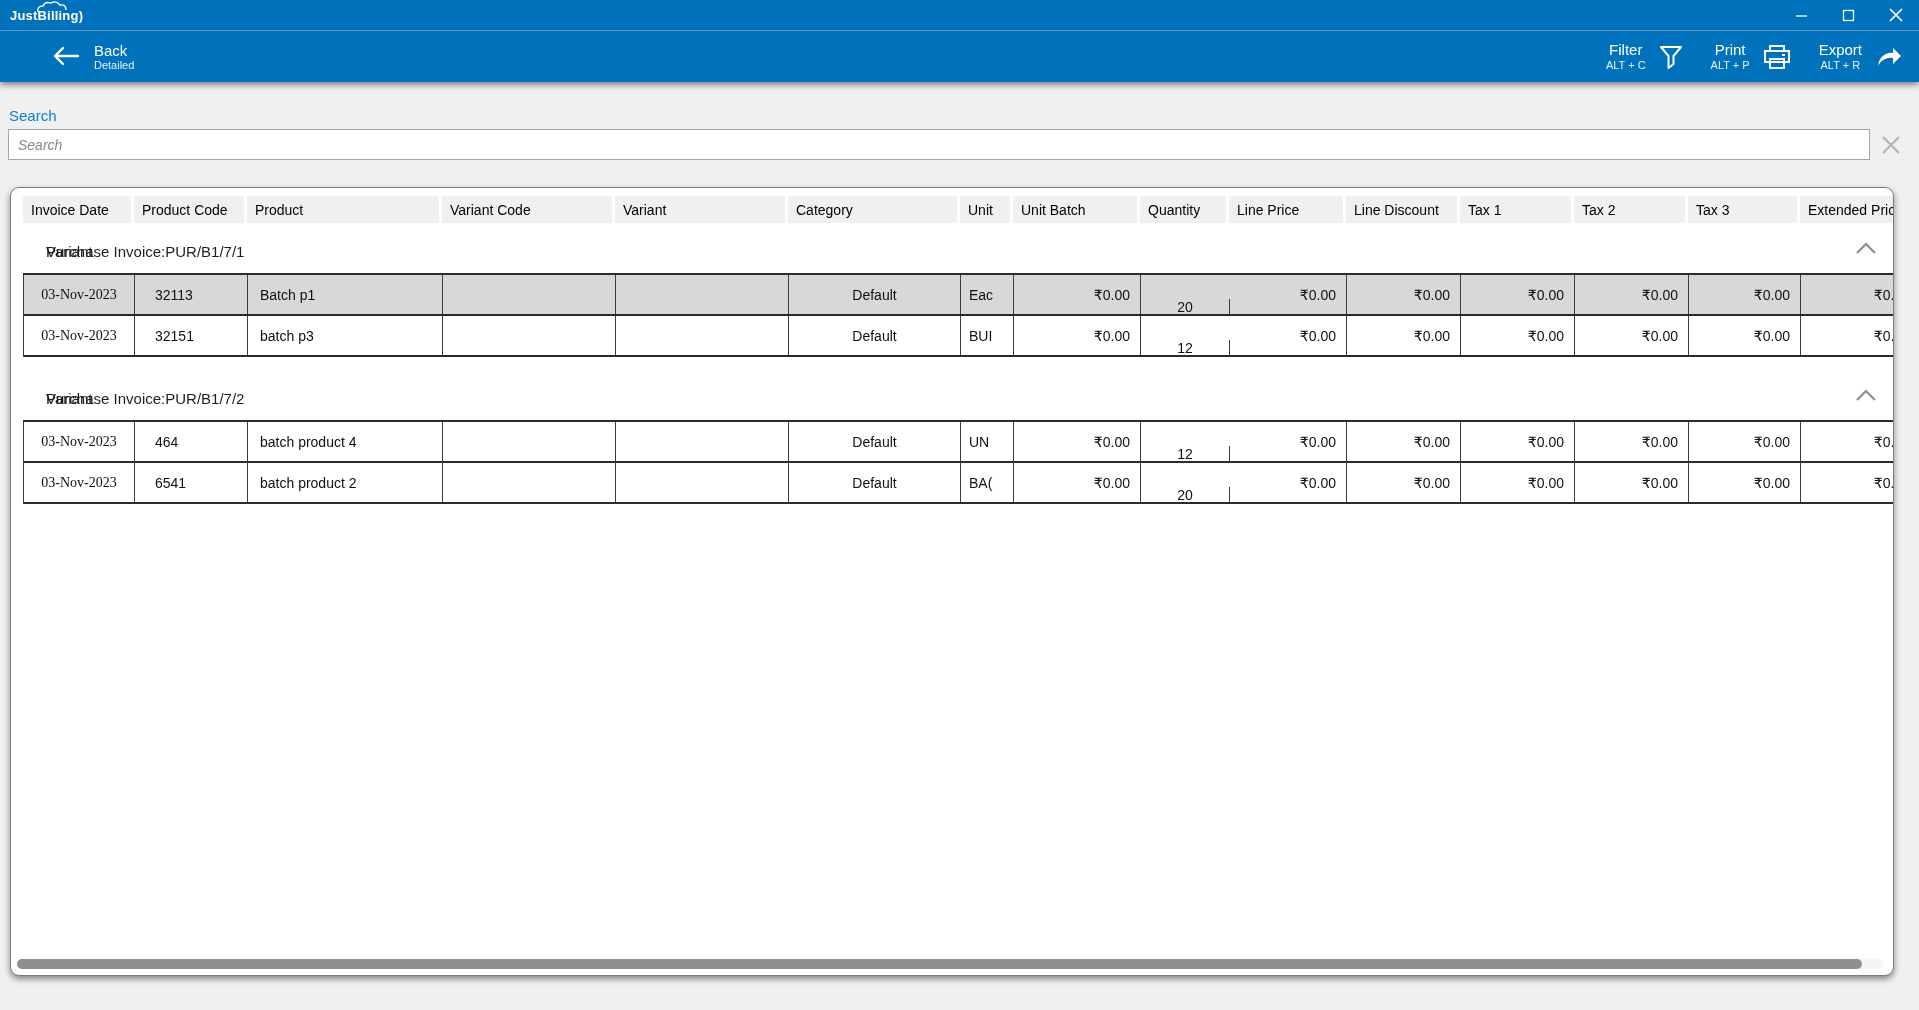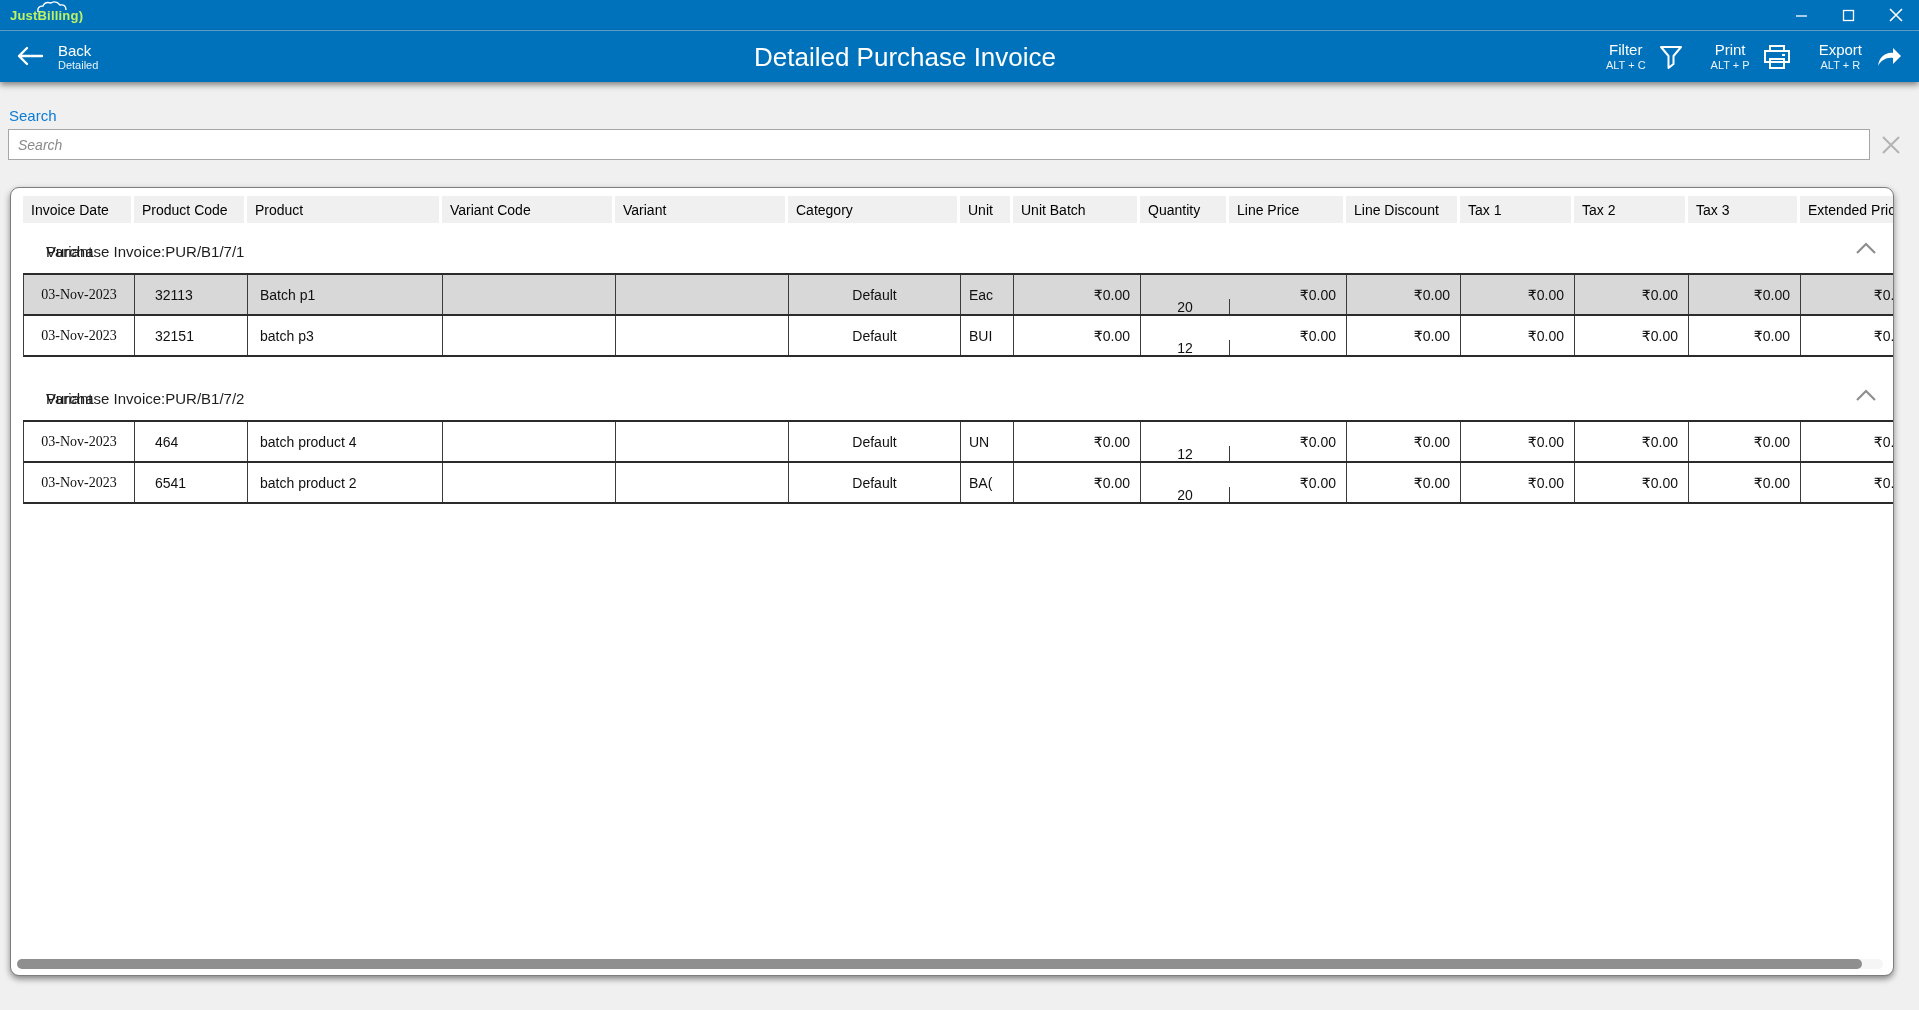--- a/index.html
+++ b/index.html
@@ -2,31 +2,31 @@
 <html><head>
 <meta charset="utf-8">
 <style>
   * { box-sizing: border-box; margin: 0; padding: 0; }
   html,body { width:1919px; height:1010px; overflow:hidden; }
   body { font-family:"Liberation Sans","DejaVu Sans",sans-serif; background:#f0f0f0; }
 
   
   .titlebar { height:31px; background:#0072bc; display:flex; align-items:center;
               justify-content:space-between; border-bottom:1px solid #62a3d2; }
-  .logo { position:relative; margin-left:10px; color:#bef264; font-size:13px; font-weight:bold;
+  .logo { position:relative; margin-left:10px; color:#ffffff; font-size:13px; font-weight:bold;
           letter-spacing:.2px; display:flex; align-items:flex-end; }
   .logo svg { position:absolute; left:26px; top:-7px; }
   .win-controls { display:flex; height:100%; }
   .win-btn { width:47px; height:100%; display:flex; align-items:center; justify-content:center; cursor:default; }
   .win-btn svg { display:block; }
 
   
   .cmdbar { height:51px; background:#0072bc; position:relative; display:flex; align-items:center;
             box-shadow:0 3px 6px rgba(0,0,0,.45); }
-  .back { display:flex; align-items:center; gap:14px; padding-left:16px; color:#fff; cursor:default; }
+  .back { display:flex; align-items:center; gap:14px; padding-left:16px; color:#fff; cursor:default;margin-left:36px; }
   .back-labels { display:flex; flex-direction:column; line-height:1.15; }
   .back-title { font-size:15px; }
   .back-sub { font-size:11px; color:#e9f3fb; }
   .page-title { position:absolute; left:905px; top:50%; transform:translate(-50%,-50%);
                 color:#fff; font-size:26px; font-weight:400; white-space:nowrap; }
   .actions { margin-left:auto; display:flex; align-items:center; gap:28px; padding-right:16px; }
   .action { display:flex; align-items:center; gap:13px; color:#fff; cursor:default; }
   .action-labels { display:flex; flex-direction:column; align-items:center; line-height:1.2; }
   .action-title { font-size:15px; }
   .action-sub { font-size:11px; color:#e9f3fb; }
@@ -110,21 +110,20 @@
   <div class="back">
     <svg width="28" height="22" viewBox="0 0 28 22">
       <path d="M26 11 H4 M11 3 L3 11 L11 19" fill="none" stroke="#fff" stroke-width="2.4" stroke-linecap="round" stroke-linejoin="round"></path>
     </svg>
     <div class="back-labels">
       <span class="back-title">Back</span>
       <span class="back-sub">Detailed</span>
     </div>
   </div>
 
-  <div class="page-title">Detailed Purchase Invoice</div>
 
   <div class="actions">
     <div class="action">
       <div class="action-labels">
         <span class="action-title">Filter</span>
         <span class="action-sub">ALT + C</span>
       </div>
       <svg width="24" height="26" viewBox="0 0 24 26">
         <path d="M2 3 H22 L14.5 12 V20 L9.5 24 V12 Z" fill="none" stroke="#fff" stroke-width="2" stroke-linejoin="round"></path>
       </svg>

